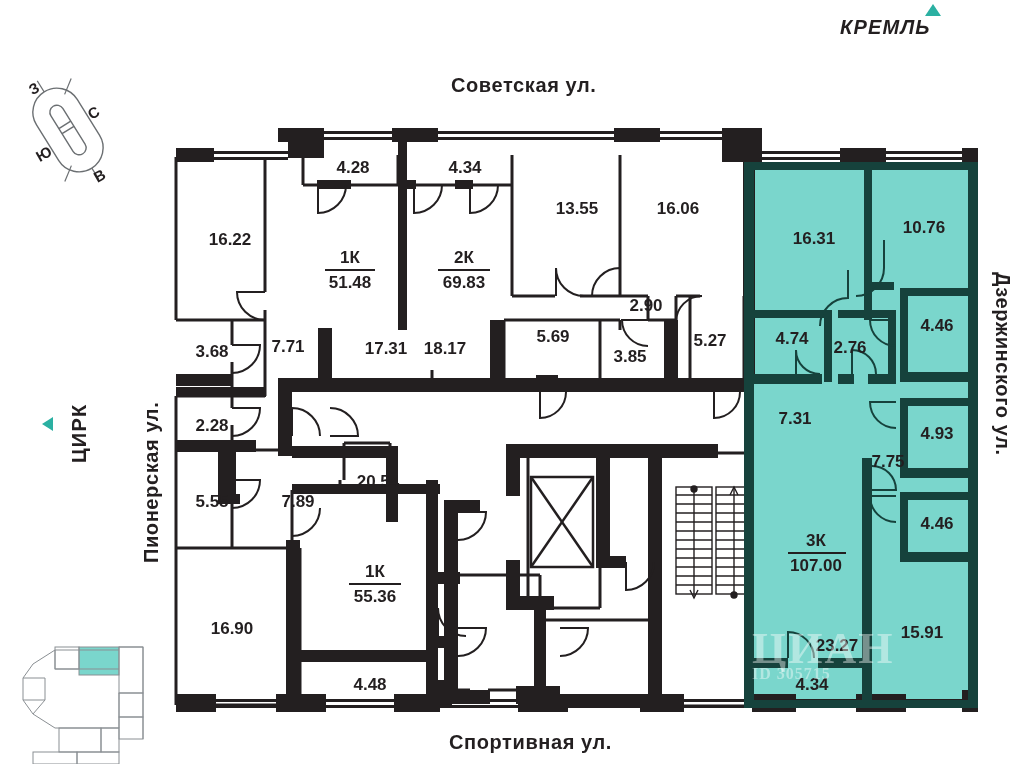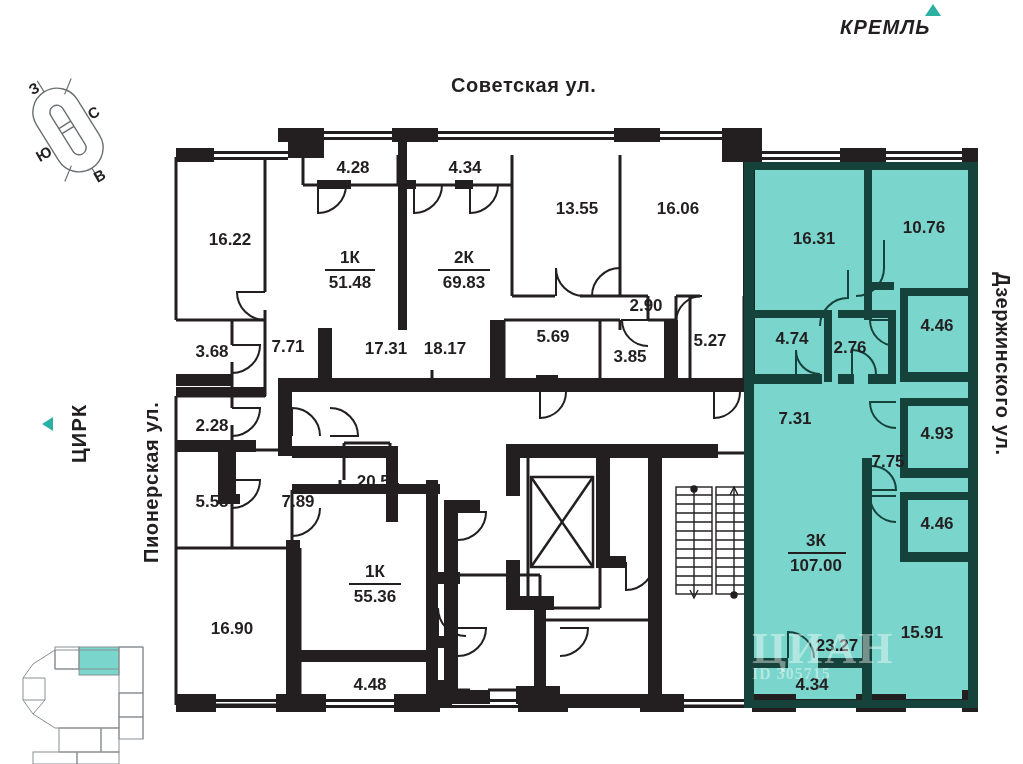--- a/index.html
+++ b/index.html
@@ -517,20 +517,21 @@
     </g>
   </svg>
 
   <div class="tri tri-up" style="left:925px; top:4px;"></div>
   <div class="poi-label" style="left:840px; top:16px;font-style:italic;">КРЕМЛЬ</div>
 
   <div class="tri tri-left" style="left:42px; top:417px;"></div>
   <div class="poi-label vert-up" style="left:68px; top:463px;">ЦИРК</div>
 
   <div class="street-label" style="left:451px; top:74px;">Советская ул.</div>
+  <div class="street-label" style="left:449px; top:731px;">Спортивная ул.</div>
   <div class="street-label vert-up" style="left:140px; top:563px;">Пионерская ул.</div>
   <div class="street-label vert-down" style="left:1014px; top:272px;">Дзержинского ул.</div>
 
   <div style="position:absolute;left:29px;top:80px;font:bold 15px 'Liberation Sans',sans-serif;color:#231f20;transform:rotate(-30deg);">З</div>
   <div style="position:absolute;left:88px;top:104px;font:bold 15px 'Liberation Sans',sans-serif;color:#231f20;transform:rotate(-30deg);">С</div>
   <div style="position:absolute;left:36px;top:145px;font:bold 15px 'Liberation Sans',sans-serif;color:#231f20;transform:rotate(-30deg);">Ю</div>
   <div style="position:absolute;left:94px;top:167px;font:bold 15px 'Liberation Sans',sans-serif;color:#231f20;transform:rotate(-30deg);">В</div>
 
   <div class="wm">
     <span>ЦИАН</span>

